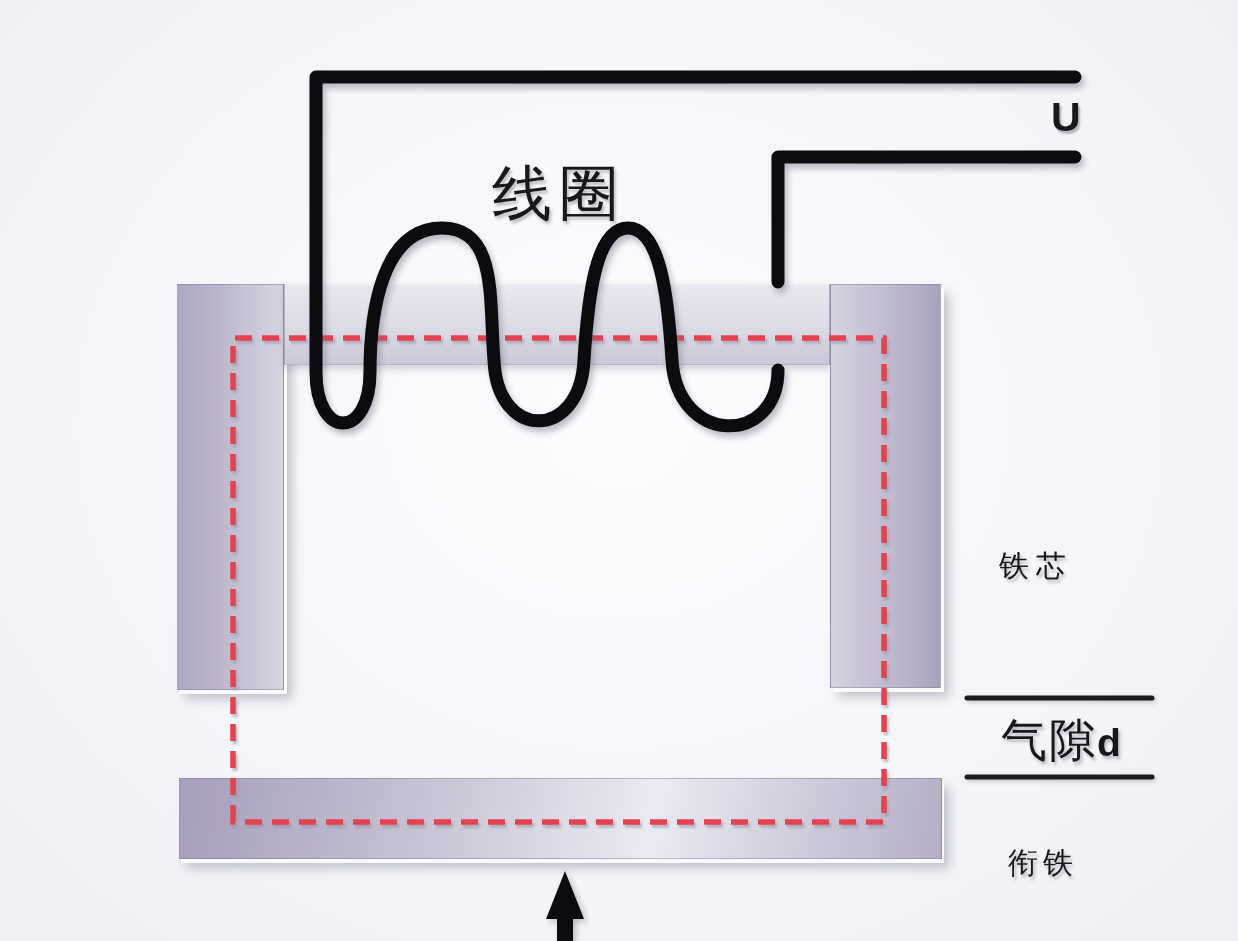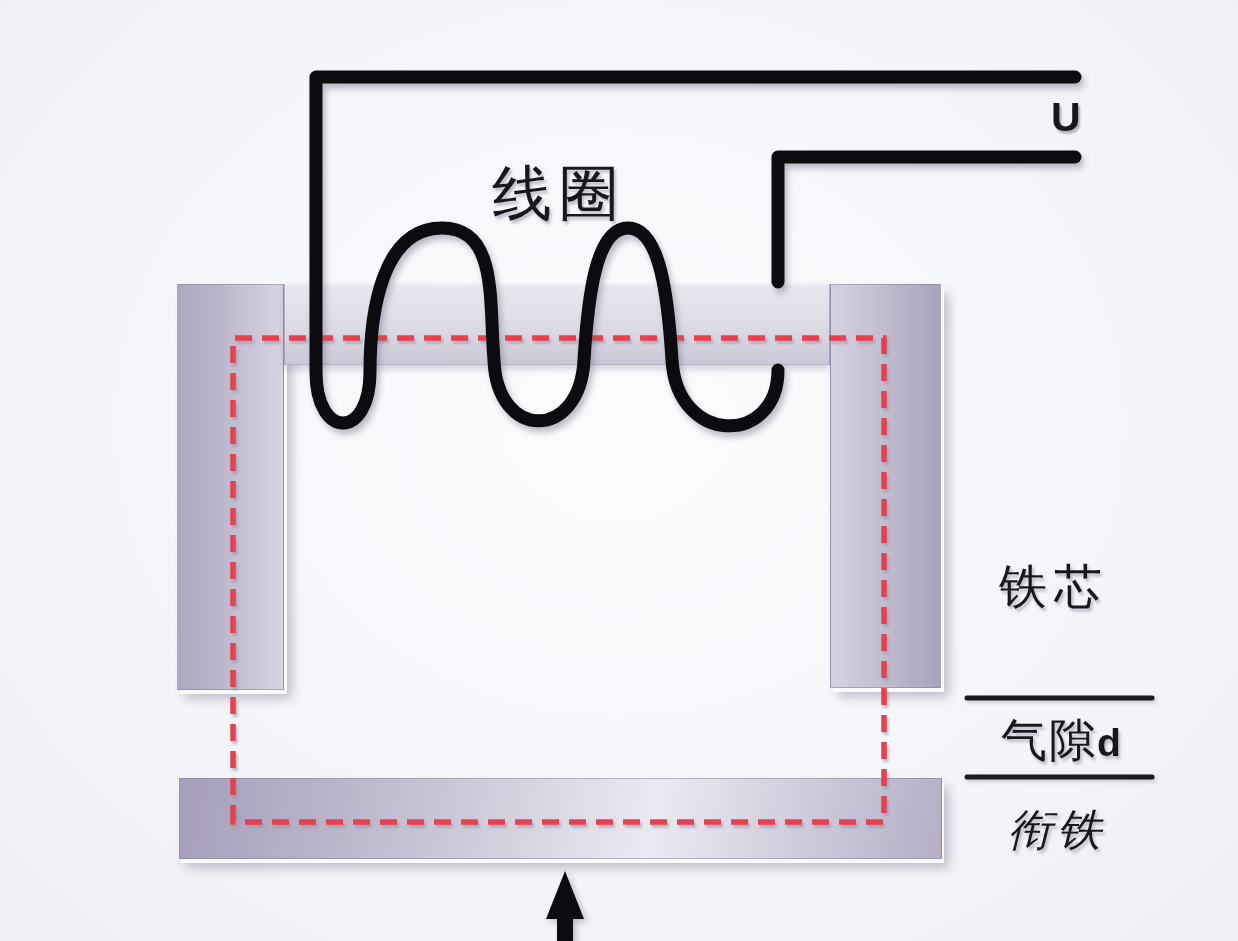--- a/index.html
+++ b/index.html
@@ -38,22 +38,22 @@
   .flux{filter:drop-shadow(2px 3px 1px rgba(148,144,164,.55));}
   .wires{filter:drop-shadow(3px 5px 3px rgba(112,110,134,.45));}
   .gaplines{filter:drop-shadow(2px 2px 2px rgba(150,148,162,.5));}
   .uparrow{filter:drop-shadow(3px 3px 3px rgba(120,118,138,.45));}
   
   .lbl{
     position:absolute;color:#17171c;line-height:1;white-space:nowrap;
     text-shadow:2px 3px 3px rgba(138,136,154,.55);
   }
   .lbl-coil{left:492px;top:164px;font-size:60px;letter-spacing:7px;}
-  .lbl-core{left:999px;top:551px;font-size:48px;letter-spacing:7px;margin-top:12px;}
-  .lbl-armature{left:1008px;top:809px;font-size:44px;letter-spacing:5px;font-style:italic;}
+  .lbl-core{left:999px;top:551px;font-size:30px;letter-spacing:7px;}
+  .lbl-armature{left:1008px;top:848px;font-size:30px;letter-spacing:5px;}
   .lbl-gap{left:1001px;top:718px;font-size:46px;letter-spacing:2px;}
   .lbl-gap .sym{
     font-family:"Liberation Sans","DejaVu Sans",sans-serif;
     font-weight:bold;font-size:39px;letter-spacing:0;
   }
   .lbl-voltage{
     left:1051px;top:97px;font-size:41px;font-weight:bold;
     font-family:"Liberation Sans","DejaVu Sans",sans-serif;
     text-shadow:2px 3px 2px rgba(138,136,154,.6);
   }

